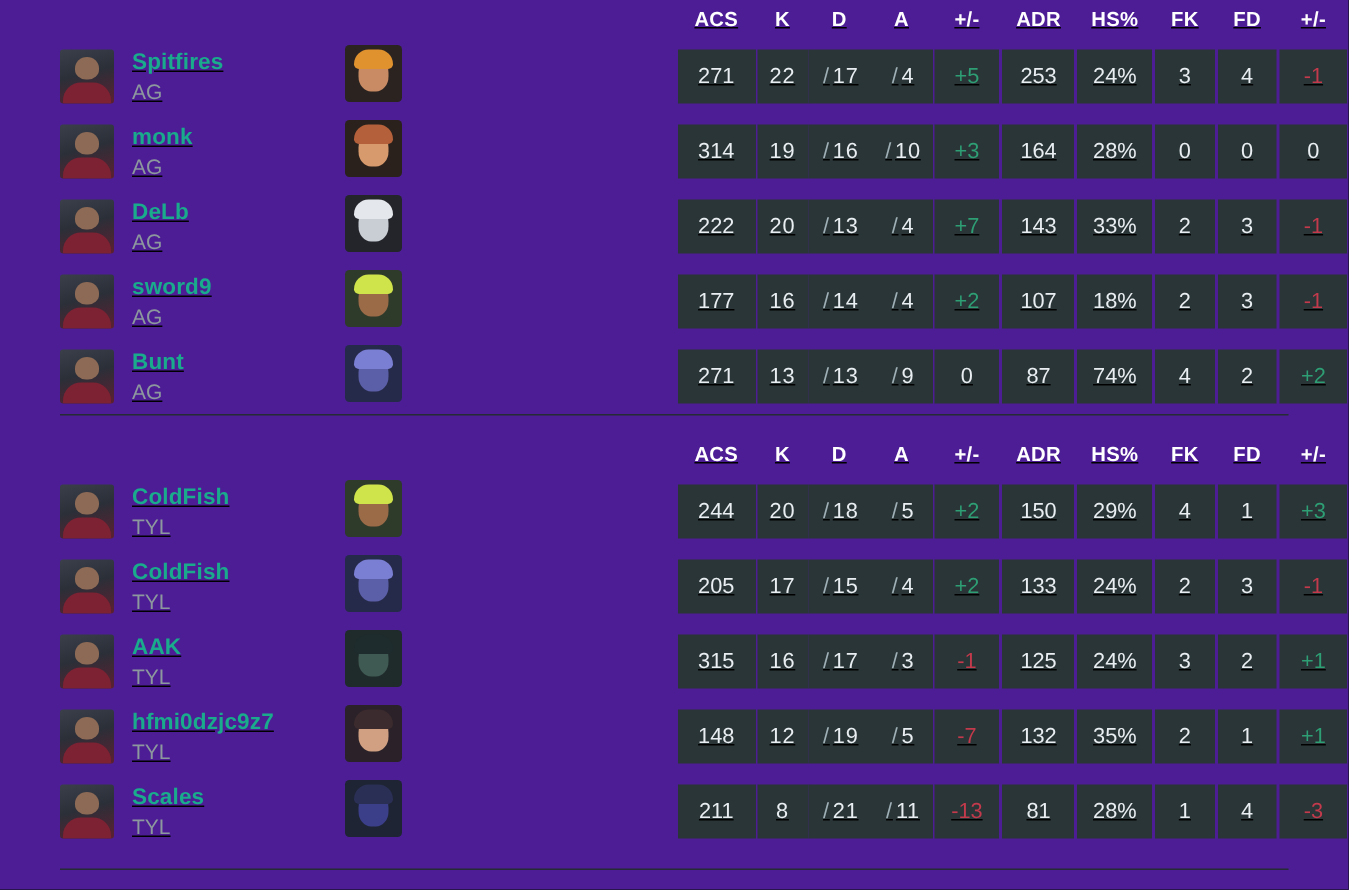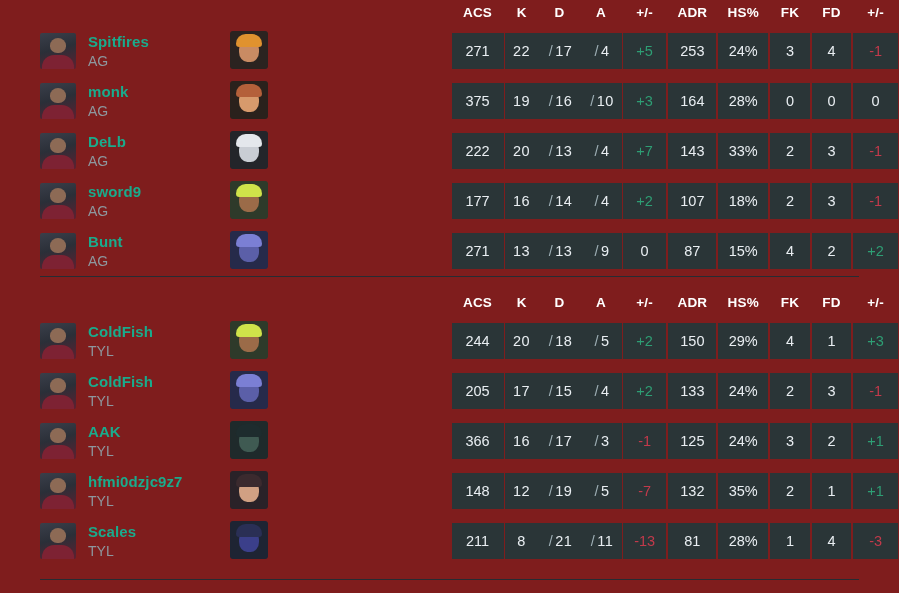--- a/index.html
+++ b/index.html
@@ -6,21 +6,22 @@
   html, body {
     margin: 0; padding: 0;
     width: 899px; height: 593px;
     background: #0d1116;
     font-family: "Liberation Sans", sans-serif;
     overflow: hidden;
   }
   .scoreboard {
     position: relative;
     width: 899px; height: 593px;
-    background: #7f1d1d;
+    background: #4c1d95;
+    text-decoration: underline;
   }
 
   
   table.stats {
     width: 899px;
     border-collapse: separate;
     border-spacing: 0;
     table-layout: fixed;
   }
   col.c-player { width: 222px; }
@@ -244,21 +245,21 @@
               <div class="player-wrap">
                 <div class="headshot"></div>
                 <div class="pmeta">
                   <span class="pname">monk</span>
                   <span class="pteam">AG</span>
                 </div>
               </div>
             </td>
             <td class="agent-cell"><span class="agent-icon" style="background:#2a211c"><span class="face" style="background:#d79a6c"></span><span class="hair" style="background:#b4603a"></span></span></td>
             <td>
-              <span class="chip">375</span>
+              <span class="chip">314</span>
             </td>
             <td class="kd-left">
               <span class="chip kda">19</span>
             </td>
             <td class="kd-mid">
               <span class="chip kda"><span class="slash">/</span>16</span>
             </td>
             <td class="kd-right">
               <span class="chip kda"><span class="slash">/</span>10</span>
             </td>
@@ -388,21 +389,21 @@
             <td class="kd-right">
               <span class="chip kda"><span class="slash">/</span>9</span>
             </td>
             <td>
               <span class="chip zero">0</span>
             </td>
             <td>
               <span class="chip">87</span>
             </td>
             <td>
-              <span class="chip">15%</span>
+              <span class="chip">74%</span>
             </td>
             <td>
               <span class="chip">4</span>
             </td>
             <td>
               <span class="chip">2</span>
             </td>
             <td>
               <span class="chip pos">+2</span>
             </td>
@@ -532,21 +533,21 @@
               <div class="player-wrap">
                 <div class="headshot"></div>
                 <div class="pmeta">
                   <span class="pname">AAK</span>
                   <span class="pteam">TYL</span>
                 </div>
               </div>
             </td>
             <td class="agent-cell"><span class="agent-icon" style="background:#1f2a2b"><span class="face" style="background:#3f5a52"></span><span class="hair" style="background:#1e2c2e"></span></span></td>
             <td>
-              <span class="chip">366</span>
+              <span class="chip">315</span>
             </td>
             <td class="kd-left">
               <span class="chip kda">16</span>
             </td>
             <td class="kd-mid">
               <span class="chip kda"><span class="slash">/</span>17</span>
             </td>
             <td class="kd-right">
               <span class="chip kda"><span class="slash">/</span>3</span>
             </td>

